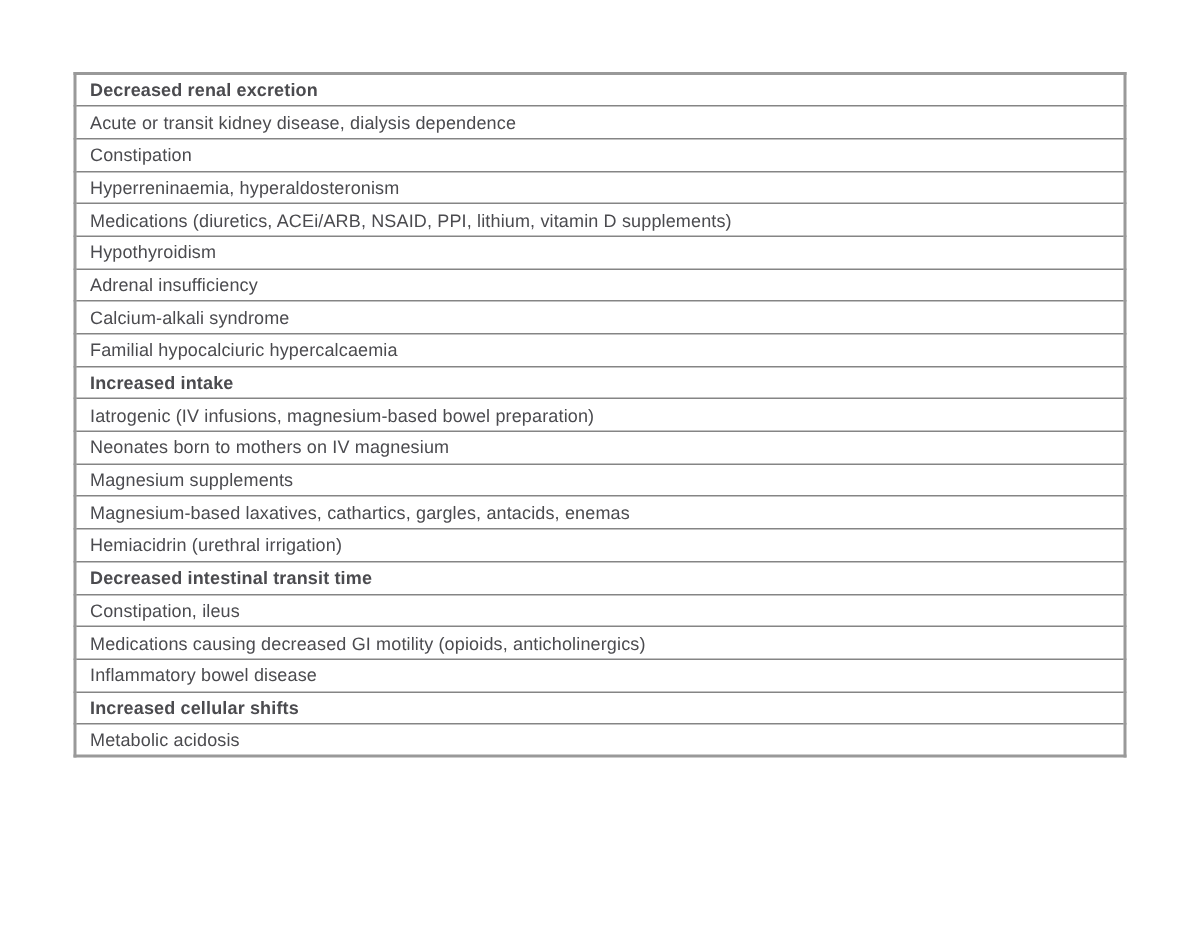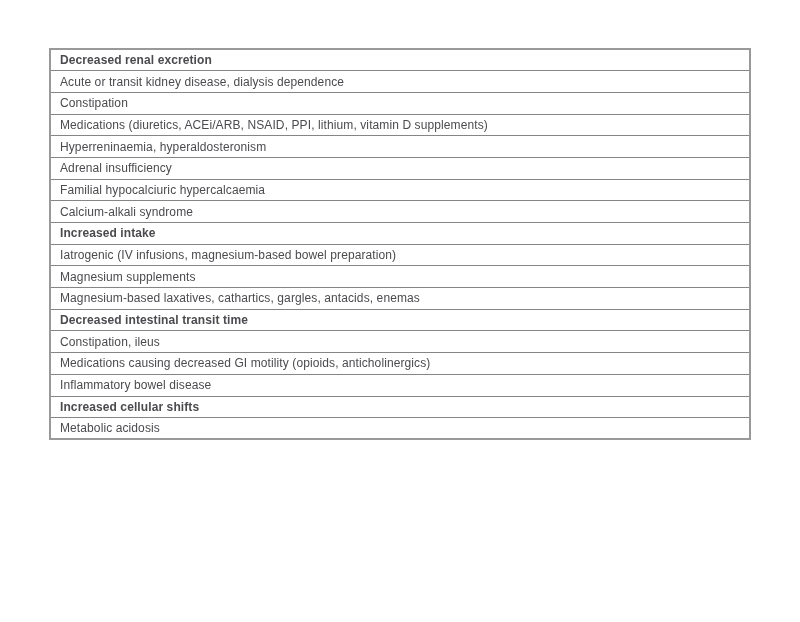--- a/index.html
+++ b/index.html
@@ -62,45 +62,54 @@
         <tr class="section">
           <td>Decreased renal excretion</td>
         </tr>
         <tr class="item">
           <td>Acute or transit kidney disease, dialysis dependence</td>
         </tr>
         <tr class="item">
           <td>Constipation</td>
         </tr>
         <tr class="item">
+          <td>Hyperreninaemia, hyperaldosteronism</td>
+        </tr>
+        <tr class="item">
           <td>Medications (diuretics, ACEi/ARB, NSAID, PPI, lithium, vitamin D supplements)</td>
         </tr>
         <tr class="item">
-          <td>Hyperreninaemia, hyperaldosteronism</td>
+          <td>Hypothyroidism</td>
         </tr>
         <tr class="item">
           <td>Adrenal insufficiency</td>
         </tr>
         <tr class="item">
-          <td>Familial hypocalciuric hypercalcaemia</td>
+          <td>Calcium-alkali syndrome</td>
         </tr>
         <tr class="item">
-          <td>Calcium-alkali syndrome</td>
+          <td>Familial hypocalciuric hypercalcaemia</td>
         </tr>
         <tr class="section">
           <td>Increased intake</td>
         </tr>
         <tr class="item">
           <td>Iatrogenic (IV infusions, magnesium-based bowel preparation)</td>
         </tr>
         <tr class="item">
+          <td>Neonates born to mothers on IV magnesium</td>
+        </tr>
+        <tr class="item">
           <td>Magnesium supplements</td>
         </tr>
         <tr class="item">
           <td>Magnesium-based laxatives, cathartics, gargles, antacids, enemas</td>
+        </tr>
+        <tr class="item">
+          <td>Hemiacidrin (urethral irrigation)</td>
         </tr>
         <tr class="section">
           <td>Decreased intestinal transit time</td>
         </tr>
         <tr class="item">
           <td>Constipation, ileus</td>
         </tr>
         <tr class="item">
           <td>Medications causing decreased GI motility (opioids, anticholinergics)</td>
         </tr>

